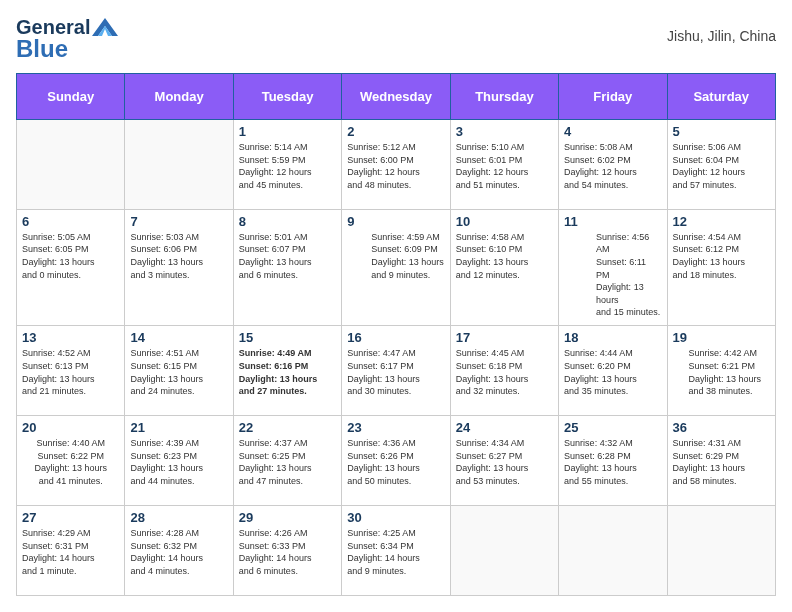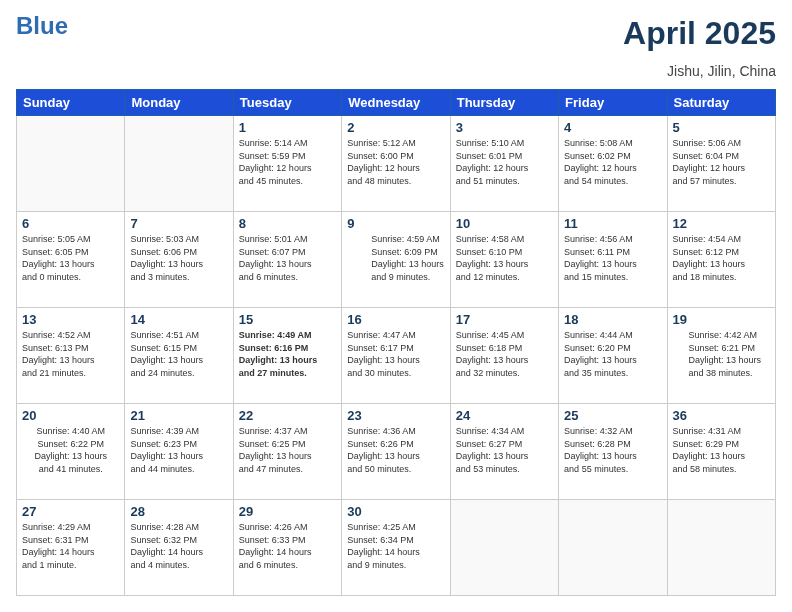--- a/index.html
+++ b/index.html
@@ -42,24 +42,24 @@
       margin-top: 12px;
     }
     .calendar {
       flex: 1;
       border: 1px solid #ccc;
       border-collapse: collapse;
       width: 100%;
       table-layout: fixed;
     }
     .calendar th {
-      background: #1d4ed8;
+      background: #8b5cf6;
       color: #fff;
-      text-align: left;
-      padding: 5px 6px;
+      text-align: center;
+      padding: 15px 6px;
       font-size: 13px;
       font-weight: bold;
       border: 1px solid #2060a0;
     }
     .calendar td {
       vertical-align: top;
       border: 1px solid #ccc;
       padding: 4px 5px;
       font-size: 9.5px;
       color: #333;
@@ -88,25 +88,31 @@
       height: 88px;
     }
   </style>
 </head>
 <body>
 
 <div class="page">
   <div class="header">
     <div class="logo">
       <div>
+        <div style="display:flex;align-items:center;">
+          <span style="font-size:20px;font-weight:bold;color:#1a3a5c;">General</span>
+          <svg width="26" height="18" viewBox="0 0 26 18" style="margin-left:2px;margin-top:-2px;">
+            <polygon points="0,18 13,0 26,18 20,18 13,8 6,18" fill="#2e6db4"></polygon>
+            <polygon points="6,18 13,8 20,18 16,18 13,11 10,18" fill="#5aaff0"></polygon>
+          </svg>
+        </div>
         <div style="font-size:24px;font-weight:bold;color:#2e6db4;margin-top:-4px;">Blue</div>
       </div>
     </div>
     <div class="title-block">
-      <div class="month-year">April 2025</div>
       <div class="location">Jishu, Jilin, China</div>
     </div>
   </div>
 
   <table class="calendar">
     <thead>
       <tr>
         <th>Sunday</th>
         <th>Monday</th>
         <th>Tuesday</th>
@@ -187,21 +193,21 @@
           </td>
           <td>
             <span class="day-number">10</span>
             <div class="day-info" style="white-space: pre-line;">Sunrise: 4:58 AM
 Sunset: 6:10 PM
 Daylight: 13 hours
 and 12 minutes.</div>
           </td>
           <td>
             <span class="day-number">11</span>
-            <div class="day-info" style="white-space: pre-line;">Sunrise: 4:56 AM
+            <div class="day-info" style="white-space: pre-line; margin-left: 32px;">Sunrise: 4:56 AM
 Sunset: 6:11 PM
 Daylight: 13 hours
 and 15 minutes.</div>
           </td>
           <td>
             <span class="day-number">12</span>
             <div class="day-info" style="white-space: pre-line;">Sunrise: 4:54 AM
 Sunset: 6:12 PM
 Daylight: 13 hours
 and 18 minutes.</div>

